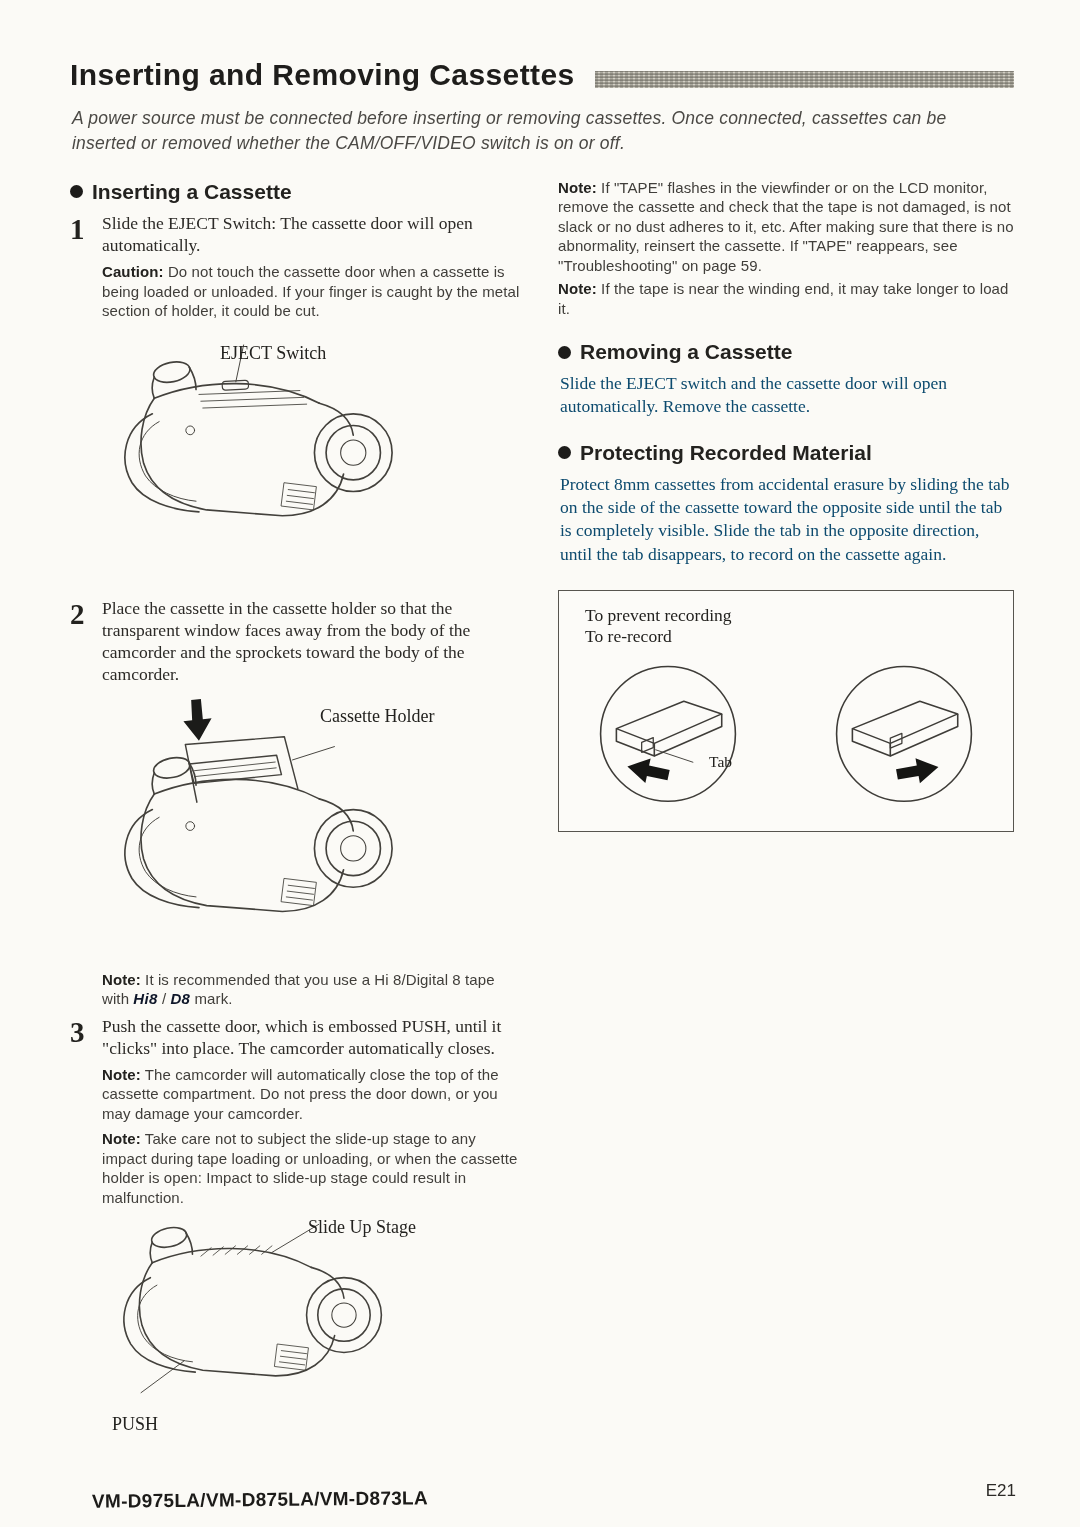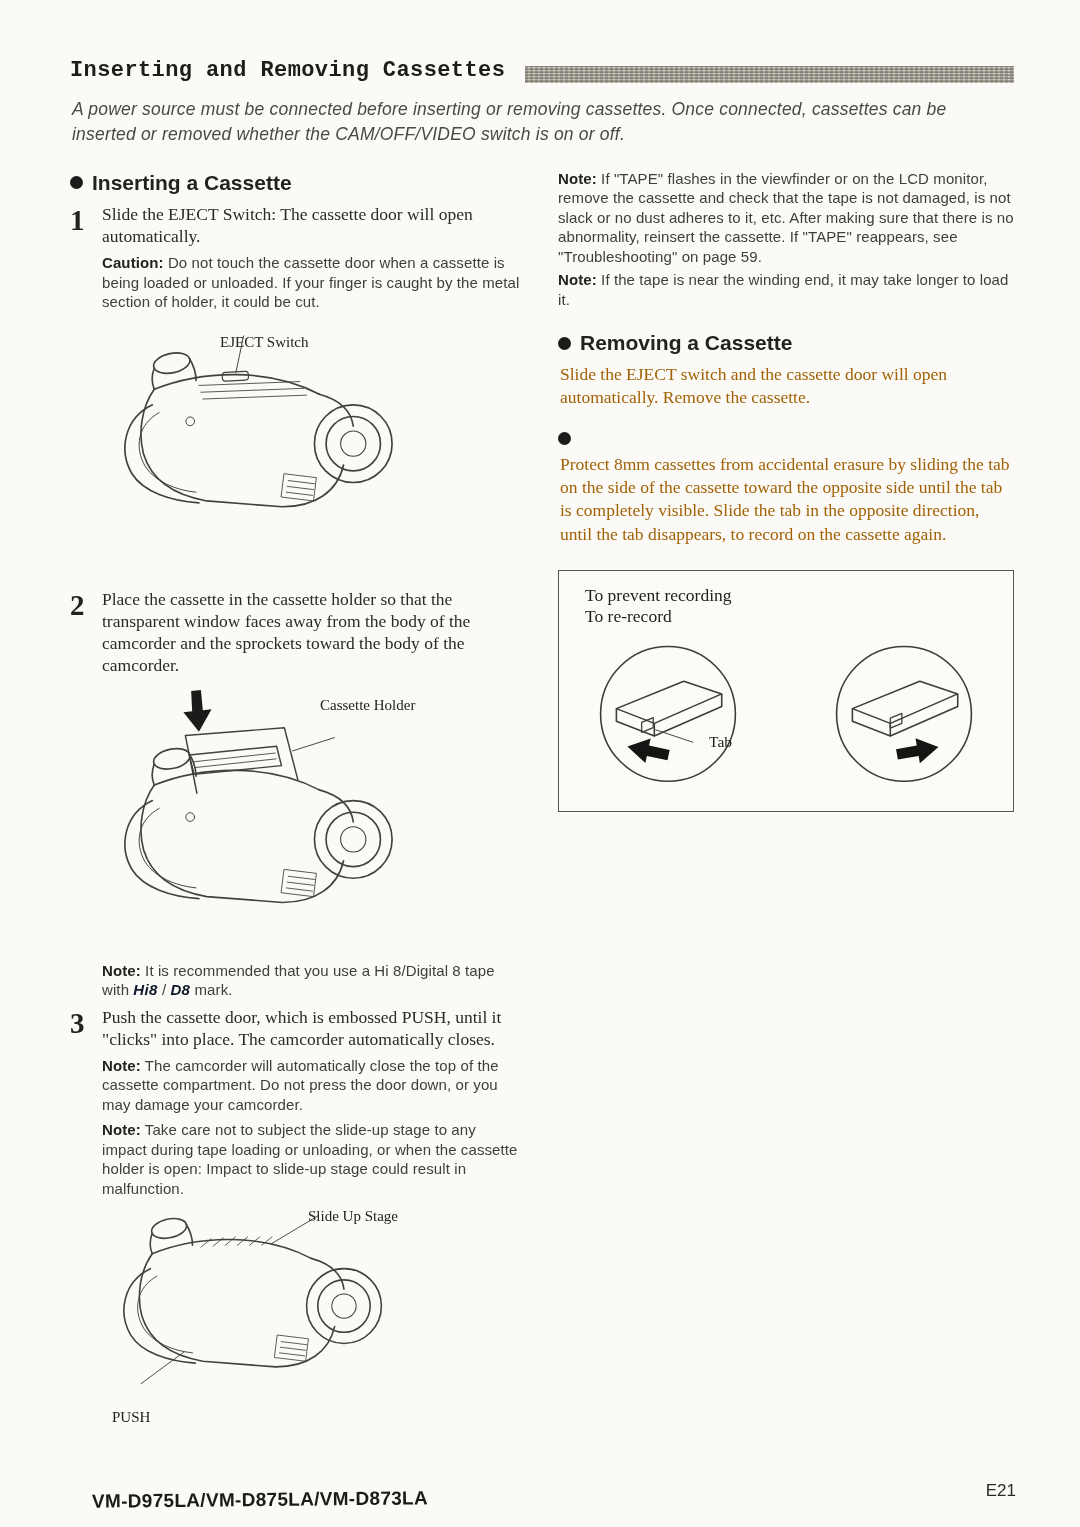--- a/index.html
+++ b/index.html
@@ -6,22 +6,22 @@
   .page {
     position:relative; width:1080px; height:1527px; margin:0 auto;
     background:#fbfaf6; color:#2d2b28; overflow:hidden;
     font-family:"Liberation Sans", sans-serif;
   }
   .inner { padding:58px 66px 0 70px; }
 
   
   .title-row { display:flex; align-items:center; gap:20px; }
   .page-title {
-    margin:0; font-size:22px; font-weight:bold; letter-spacing:.4px; color:#1e1d1b;
-    font-family:Liberation Mono, monospace; white-space:nowrap;
+    margin:0; font-size:30px; font-weight:bold; letter-spacing:.4px; color:#1e1d1b;
+    font-family:Liberation Sans, sans-serif; white-space:nowrap;
   }
   .title-deco {
     flex:1; height:17px; margin-top:8px;
     background:
       repeating-linear-gradient(90deg, rgba(90,88,80,.35) 0 3px, rgba(90,88,80,.05) 3px 5px),
       repeating-linear-gradient(180deg, #97948a 0 1px, #d9d6cb 1px 2px, #aaa79c 2px 3px);
   }
   .intro {
     margin:14px 2px 0 2px; font-style:italic; font-size:17.5px; line-height:1.42;
     color:#4b4945; letter-spacing:.2px;
@@ -46,27 +46,27 @@
     line-height:1.27; color:#2c2a27;
   }
   .caution, .note {
     margin:6px 0 0 0; font-size:15px; line-height:1.3; color:#403e3a; letter-spacing:.1px;
   }
   .caution b, .note b { color:#23221f; }
   .indent { margin-left:32px; }
 
   .serif-body {
     margin:0 0 0 2px; font-family:"Liberation Serif", serif;
-    font-size:17.5px; line-height:1.33; color:#a16207;
+    font-size:17.5px; line-height:1.33; color:#0c4a6e;
   }
 
   
   .fig { position:relative; margin-top:10px; }
   .fig-label {
-    position:absolute; font-family:"Liberation Serif", serif; font-size:15px; color:#23221f;
+    position:absolute; font-family:"Liberation Serif", serif; font-size:18px; color:#23221f;
     white-space:nowrap;
   }
   .fig svg { display:block; }
   .fig1 { height:248px; }
   .fig1 .fig-label { top:0; left:150px; }
   .fig1 svg { margin:22px 0 0 28px; }
   .fig2 { height:268px; }
   .fig2 .fig-label { top:10px; left:250px; }
   .fig2 svg { margin:0 0 0 28px; }
   .fig3 { height:222px; margin-top:6px; }
@@ -255,20 +255,21 @@
         <p class="note rc-note"><b>Note:</b> <span>If the tape is near the winding end, it may take longer to load it.</span></p>
 
         <div class="section-heading rc-gap">
           <span class="bullet"></span>
           <span class="hd">Removing a Cassette</span>
         </div>
         <p class="serif-body">Slide the EJECT switch and the cassette door will open automatically. Remove the cassette.</p>
 
         <div class="section-heading rc-gap">
           <span class="bullet"></span>
+          <span class="hd">Protecting Recorded Material</span>
         </div>
         <p class="serif-body">Protect 8mm cassettes from accidental erasure by sliding the tab on the side of the cassette toward the opposite side until the tab is completely visible. Slide the tab in the opposite direction, until the tab disappears, to record on the cassette again.</p>
 
         <div class="protect-box">
           <div class="protect-labels">
             <span>To prevent recording</span>
             <span>To re-record</span>
           </div>
           <div class="protect-figs">
 

